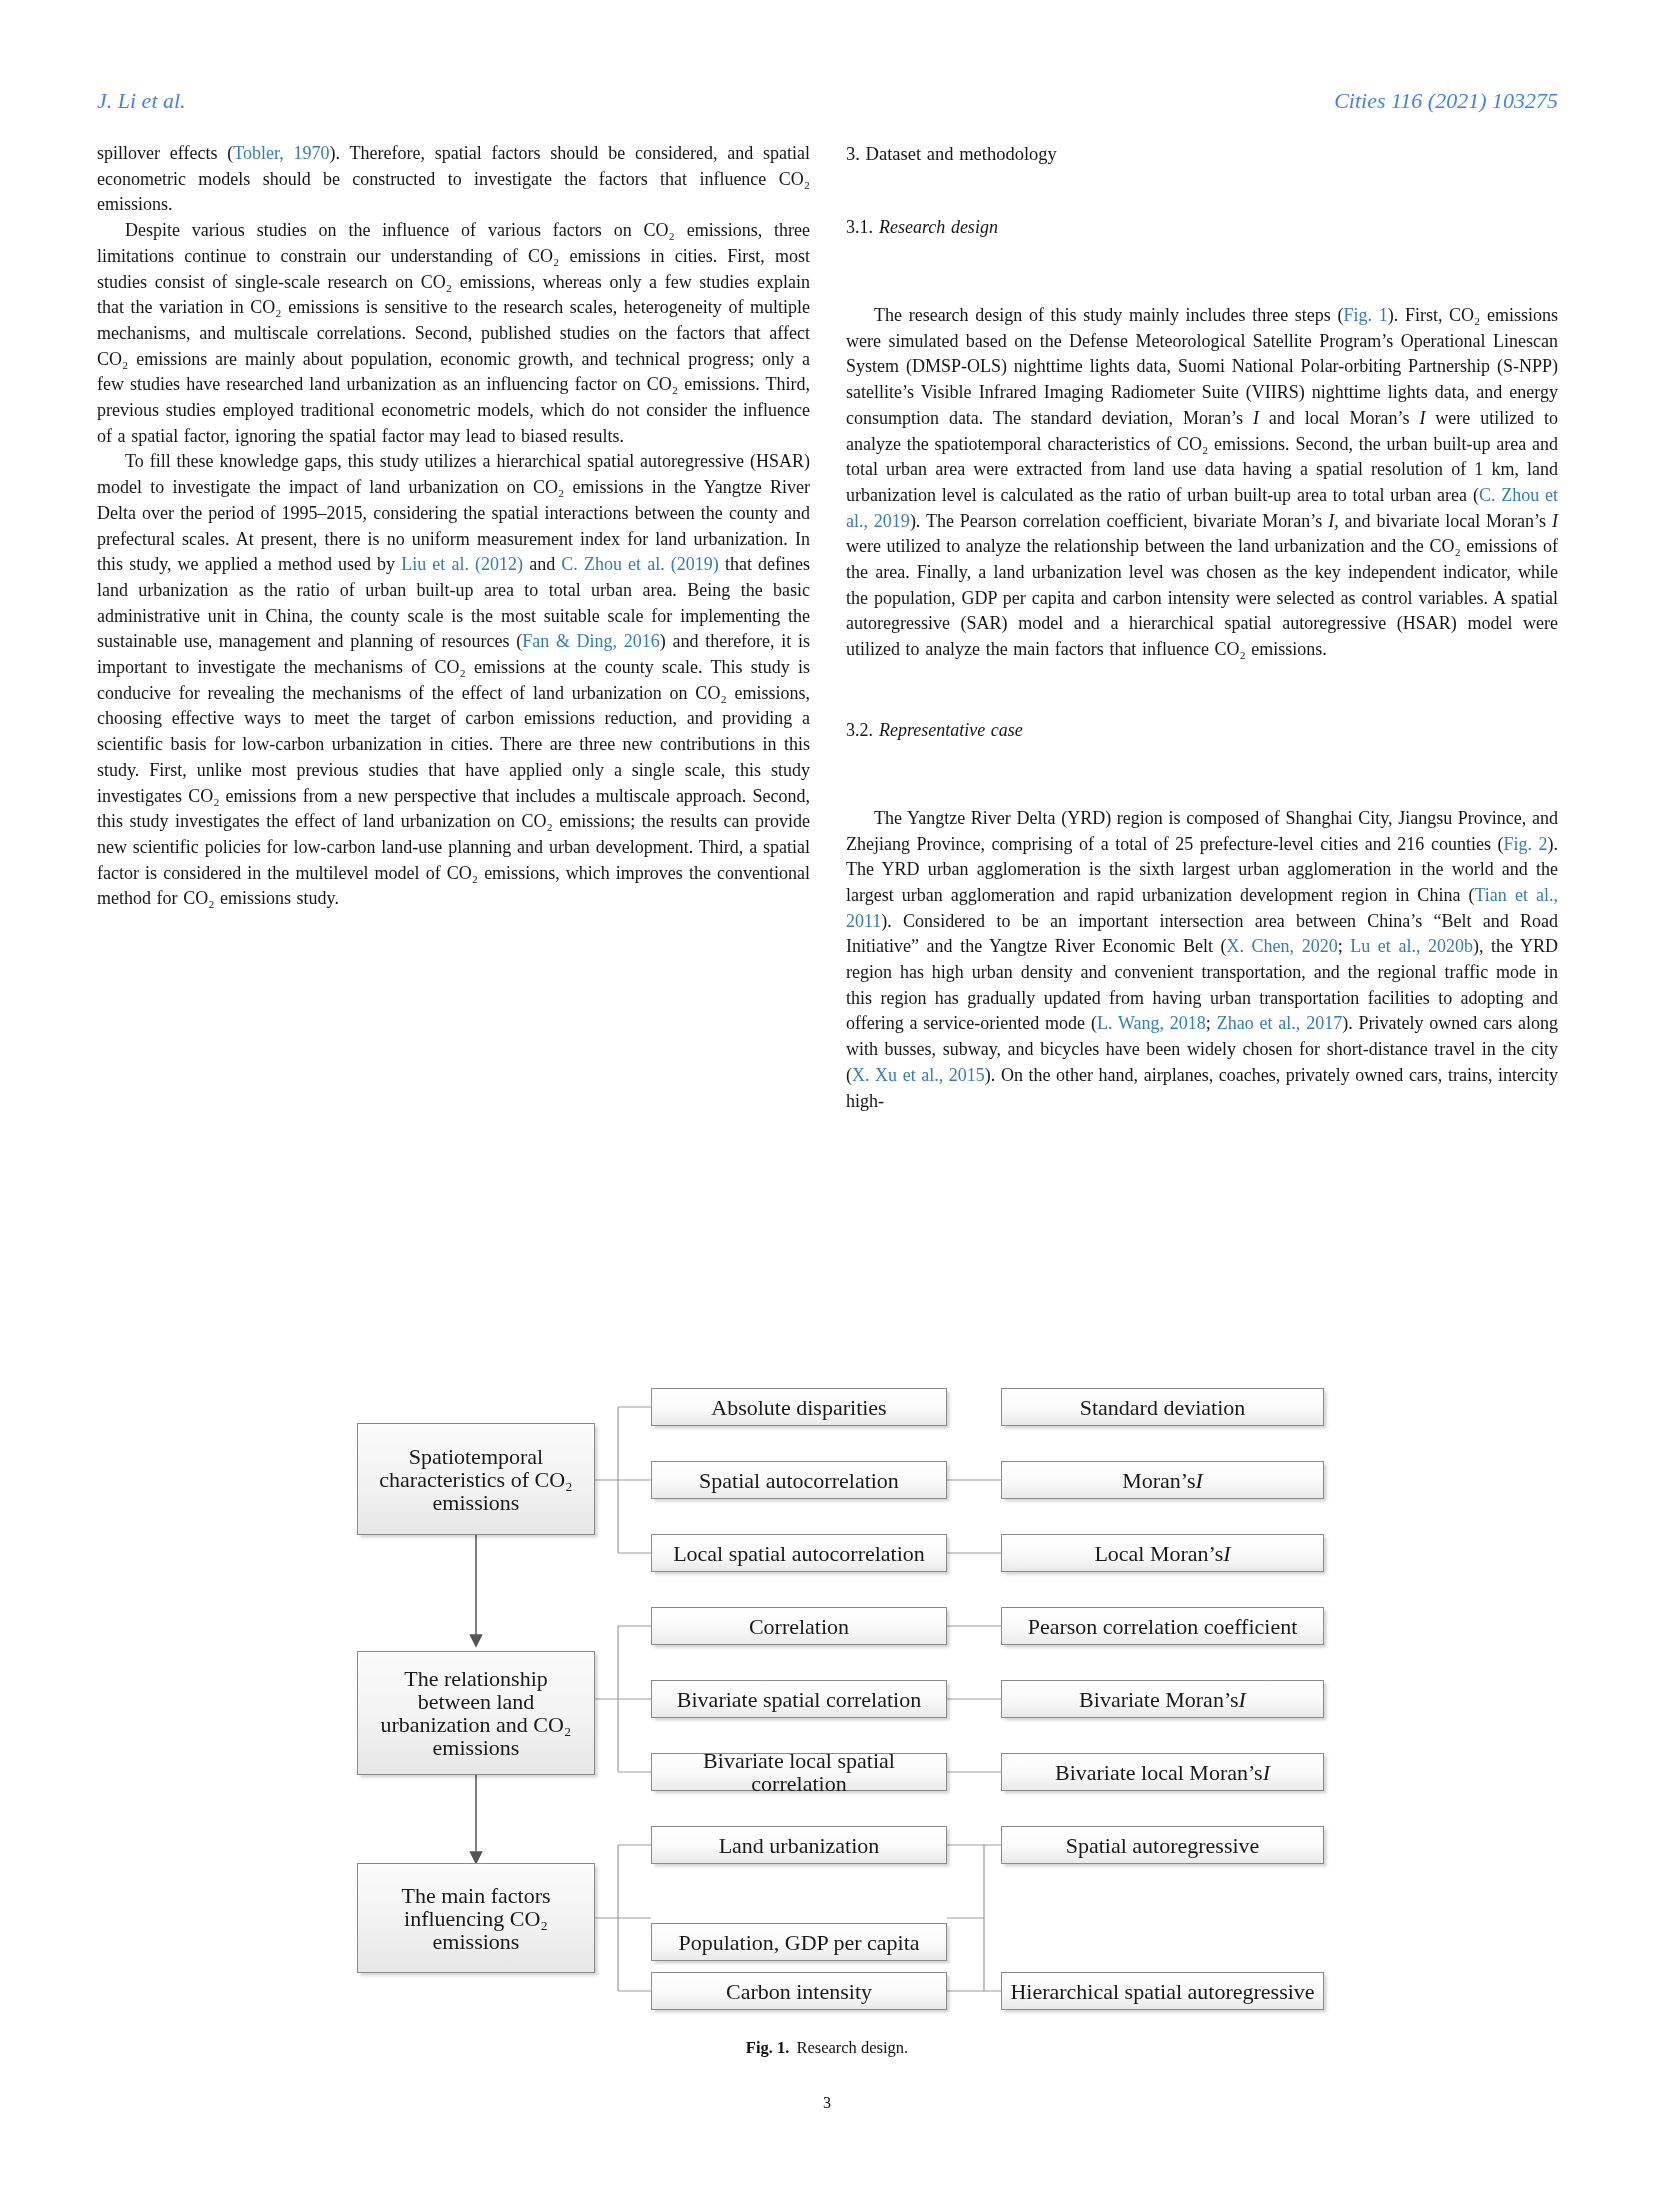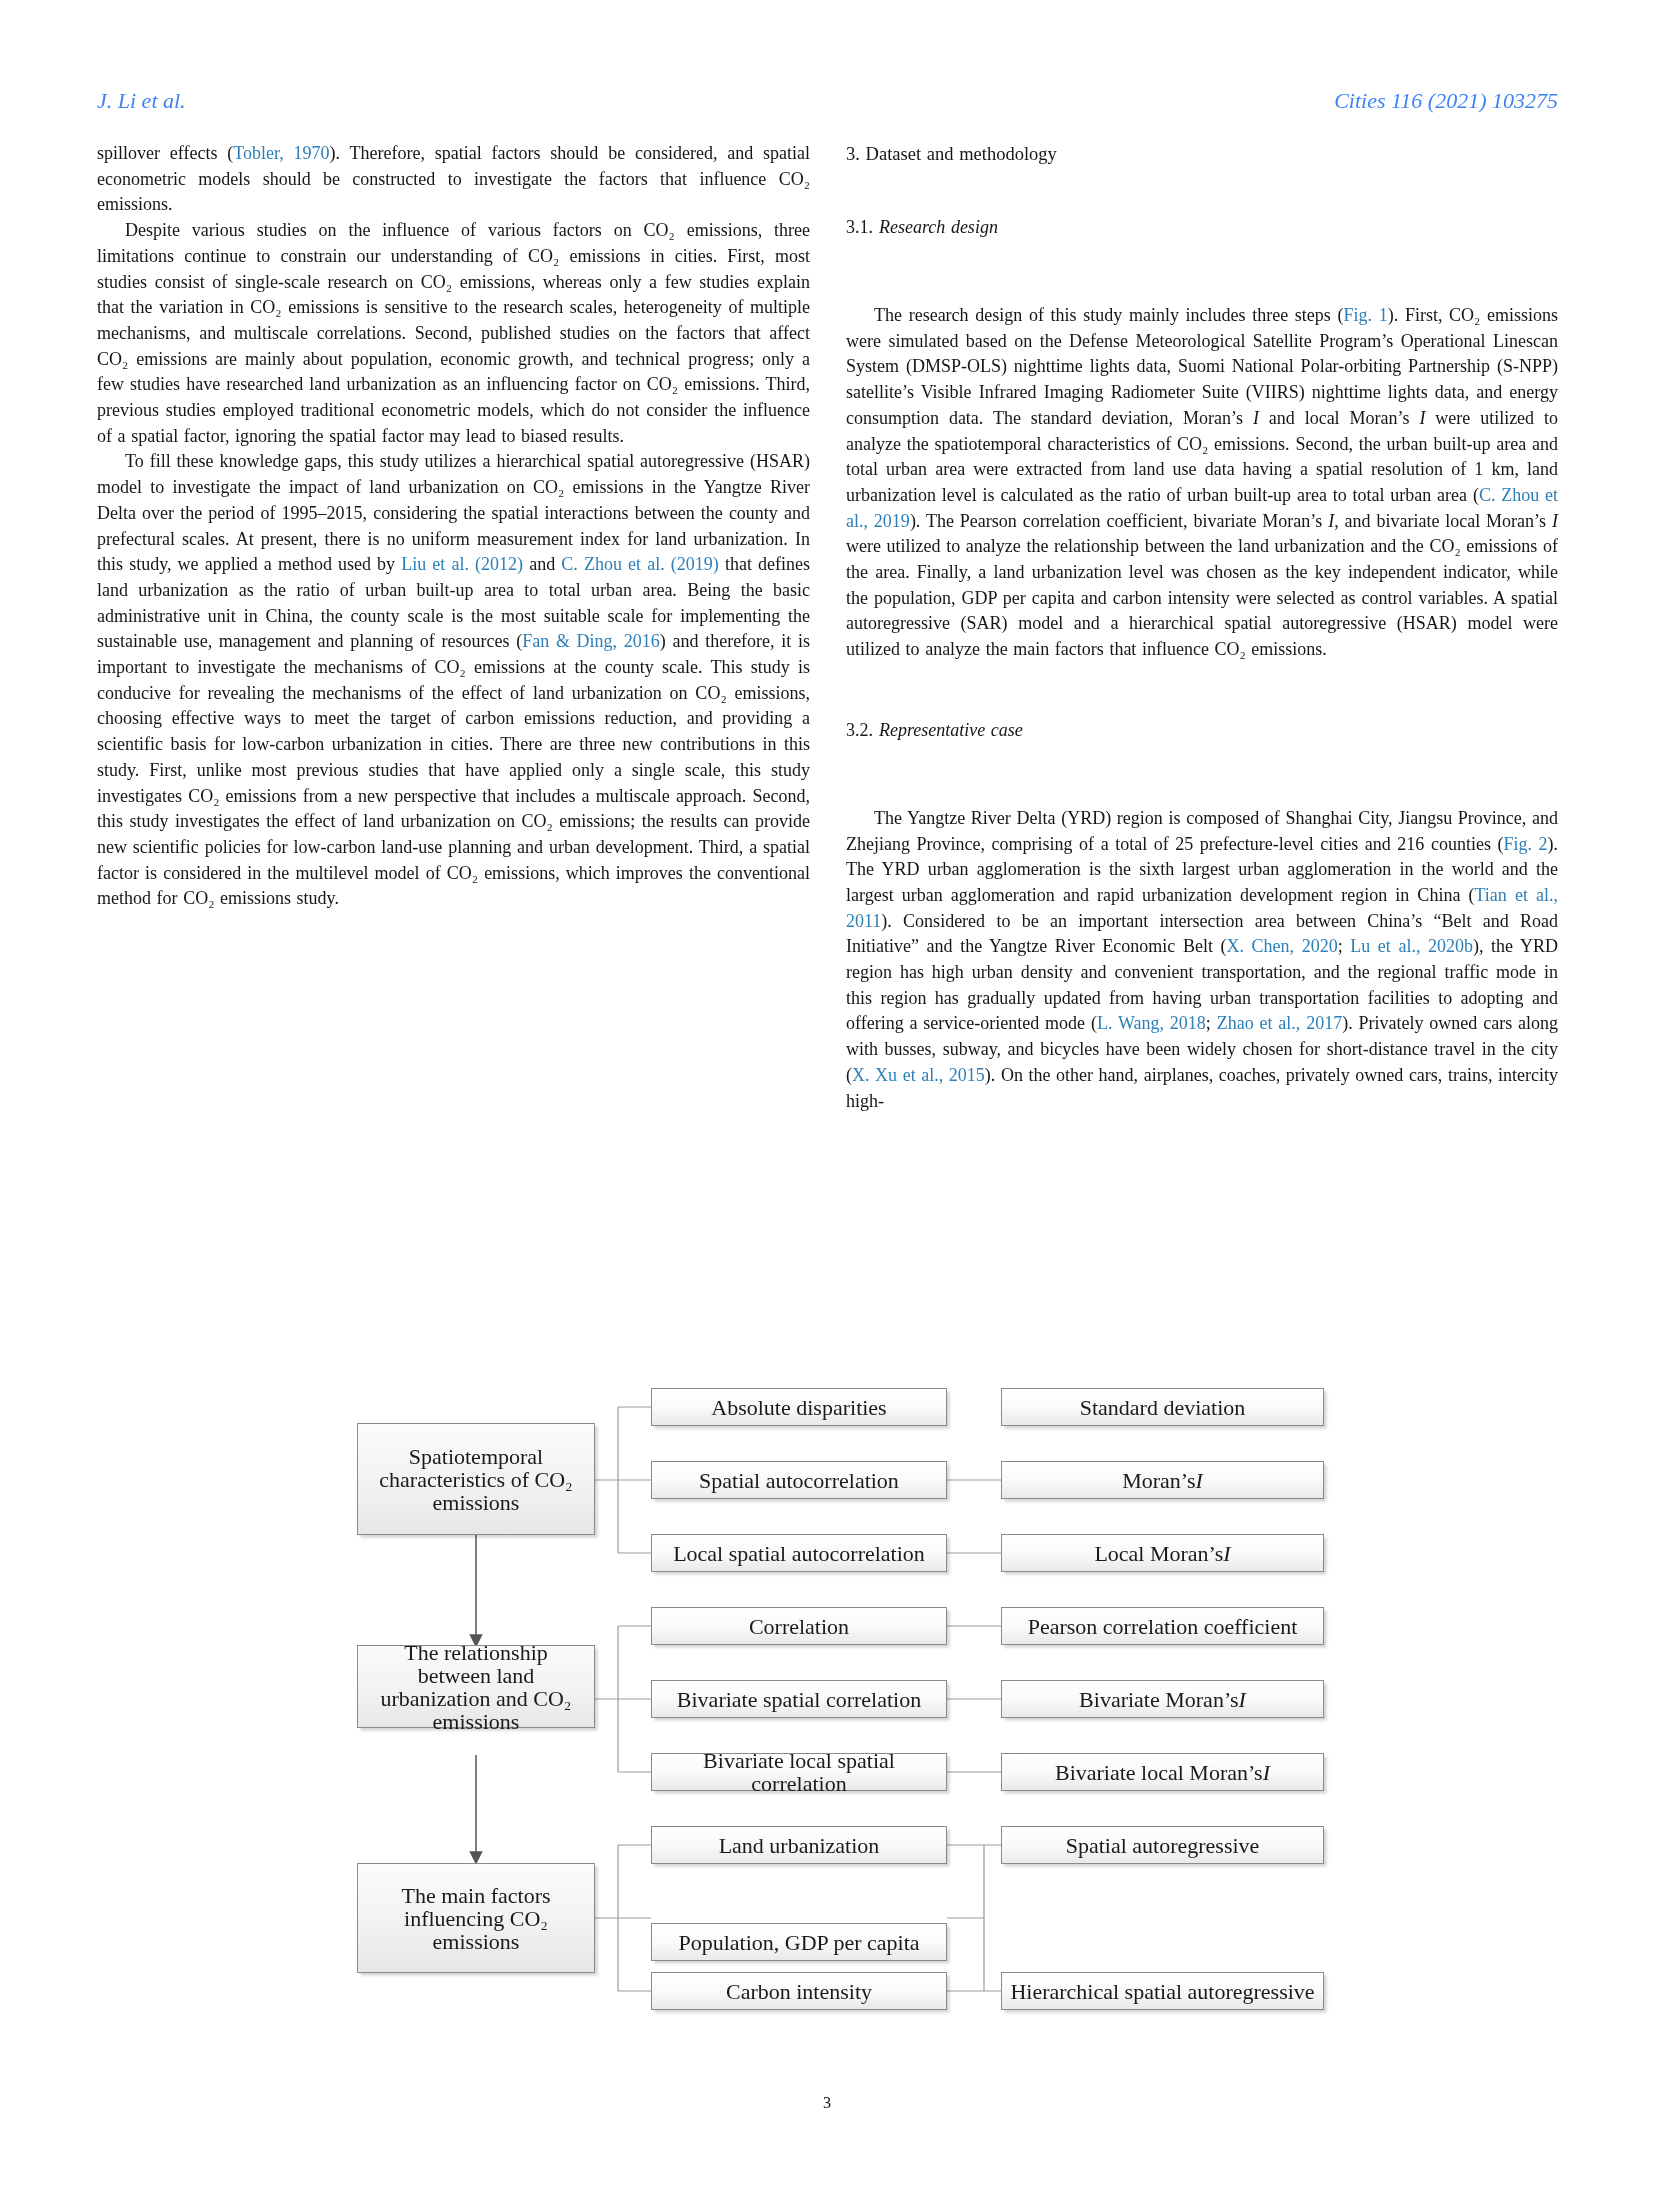--- a/index.html
+++ b/index.html
@@ -87,21 +87,21 @@
       </g>
       <g stroke="#555" stroke-width="1.5" fill="#555">
         <line x1="126" y1="152" x2="126" y2="253"></line>
         <polygon points="120.5,252 131.5,252 126,263"></polygon>
         <line x1="126" y1="372" x2="126" y2="470"></line>
         <polygon points="120.5,469 131.5,469 126,480"></polygon>
       </g>
     </svg>
 
     <div class="fbox stage" style="top:40px;height:112px">Spatiotemporal characteristics of CO₂ emissions</div>
-    <div class="fbox stage" style="top:262px;height:83px">The relationship between land urbanization and CO₂ emissions</div>
+    <div class="fbox stage" style="top:268px;height:124px">The relationship between land urbanization and CO₂ emissions</div>
     <div class="fbox stage" style="top:480px;height:110px">The main factors influencing CO₂ emissions</div>
 
     <div class="fbox m" style="top:5px">Absolute disparities</div>
     <div class="fbox m" style="top:78px">Spatial autocorrelation</div>
     <div class="fbox m" style="top:151px">Local spatial autocorrelation</div>
     <div class="fbox m" style="top:224px">Correlation</div>
     <div class="fbox m" style="top:297px">Bivariate spatial correlation</div>
     <div class="fbox m" style="top:370px">Bivariate local spatial correlation</div>
     <div class="fbox m" style="top:443px">Land urbanization</div>
     <div class="fbox m" style="top:540px">Population, GDP per capita</div>
@@ -122,16 +122,19 @@
         <i>I</i>
       </div>
     <div class="fbox r" style="top:370px">
         <span>Bivariate local Moran’s </span>
         <i>I</i>
       </div>
     <div class="fbox r" style="top:443px">Spatial autoregressive</div>
     <div class="fbox r" style="top:589px">Hierarchical spatial autoregressive</div>
   </div>
 
+  <div class="caption">
+    <span class="capb">Fig. 1.</span><span>Research design.</span>
+  </div>
 
   <div class="pageno">3</div>
 
 </div>
 
 </body></html>

